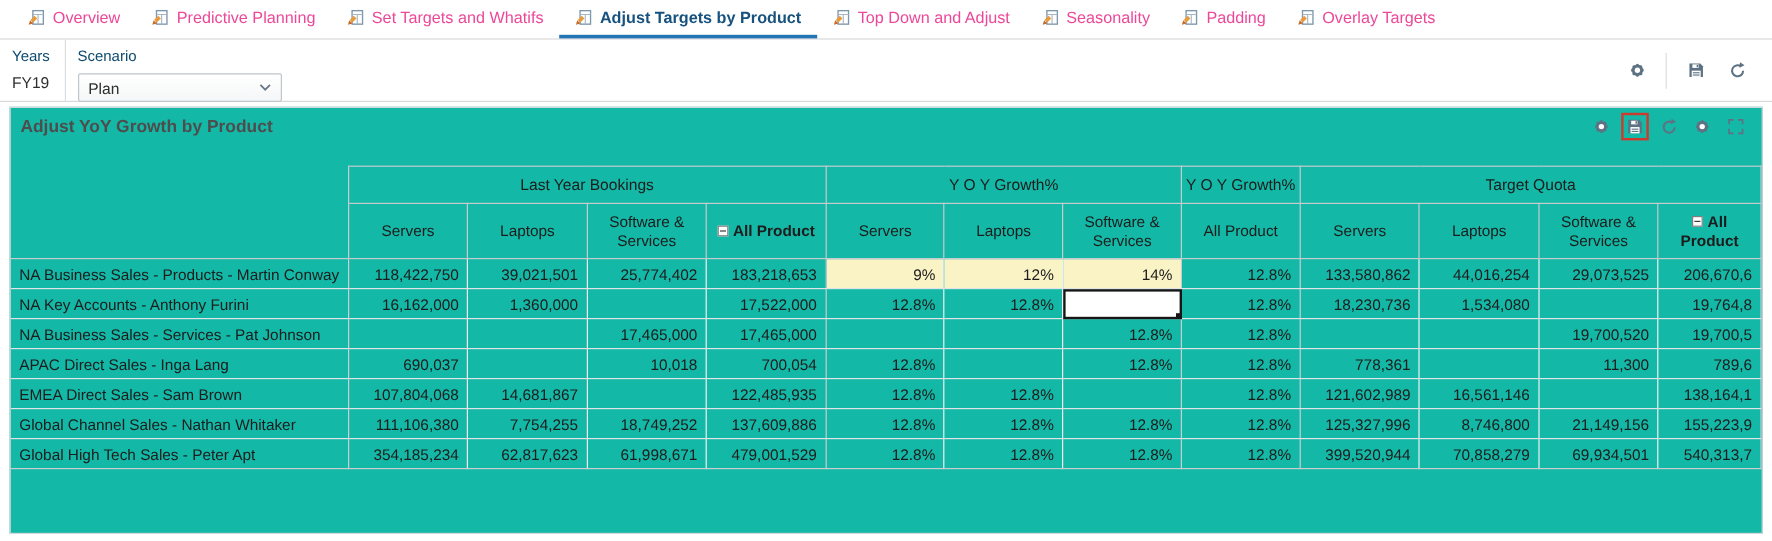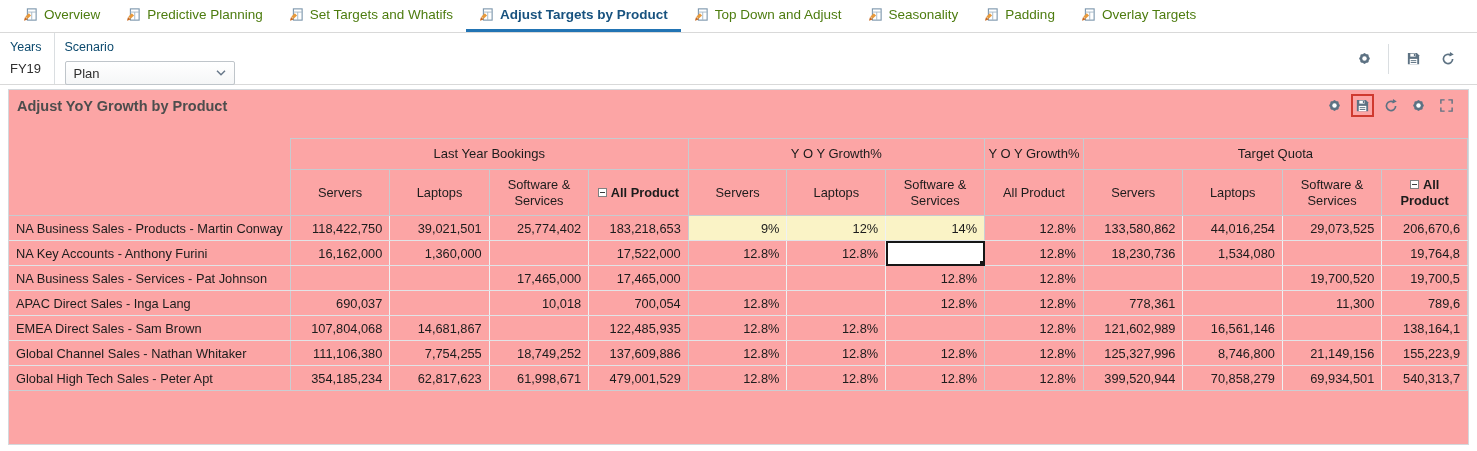--- a/index.html
+++ b/index.html
@@ -1,41 +1,41 @@
 <!DOCTYPE html>
 <html><head>
 <meta charset="utf-8">
 <style>
   *{box-sizing:border-box;margin:0;padding:0}
   html,body{width:1477px;height:451px;overflow:hidden;background:#fff;
     font-family:"Liberation Sans",sans-serif}
 
   
   .tab-bar{display:flex;align-items:stretch;height:33px;border-bottom:1px solid #d9d9d9;padding-left:10px}
-  .tab{display:flex;align-items:center;gap:6px;padding:0 13px;font-size:13.5px;color:#4d7c0f;
+  .tab{display:flex;align-items:center;gap:6px;padding:0 13px;font-size:13.5px;color:#ec4899;
     cursor:pointer;border-bottom:3px solid transparent;white-space:nowrap}
   .tab.active{font-weight:bold;color:#17527f;border-bottom-color:#2274b4}
   .tab-icon{display:flex;align-items:center}
 
   
   .pov-bar{display:flex;align-items:stretch;height:52px;border-bottom:1px solid #d9d9d9}
   .pov-cell{padding:7px 12px 0 10px;border-right:1px solid #dadee1;min-width:54px}
   .pov-cell.noborder{border-right:none}
   .pov-label{font-size:12.5px;color:#0c4a6e;margin-bottom:7px}
   .pov-value{font-size:13px;color:#2f2f2f}
   .pov-select{display:flex;align-items:center;justify-content:space-between;width:170px;height:24px;
     border:1px solid #bfc5ca;border-radius:2px;padding:0 8px;font-size:13px;color:#2f2f2f;
     background:linear-gradient(#ffffff,#f5f6f7);cursor:pointer}
   .pov-actions{margin-left:auto;display:flex;align-items:center;gap:13px;padding-right:18px}
   .sep{width:1px;height:30px;background:#dadee1}
   .icon-btn{display:flex;align-items:center;justify-content:center;width:22px;height:22px;cursor:pointer}
   .save-highlight{outline:2px solid #cf3a2f}
 
   
-  .panel{margin:4px 8px 0 8px;height:356px;border:1px solid #d4d8dc;overflow:hidden;background:#fca5a5}
+  .panel{margin:4px 8px 0 8px;height:356px;border:1px solid #d4d8dc;overflow:hidden;background:#14b8a6}
   .panel-header{display:flex;align-items:center;justify-content:space-between;padding:6px 8px 2px 8px}
   .panel-title{font-size:14.5px;font-weight:bold;color:#4d4d4d}
   .panel-actions{display:flex;align-items:center;gap:9px;padding-right:4px}
   .panel-actions .icon-btn{width:19px;height:19px}
 
   
   table.grid{border-collapse:collapse;table-layout:fixed;margin-top:21px;color:#1c1c1c}
   .grid th{font-weight:normal;font-size:12.8px}
   .grid th.corner{border:none;border-right:1px solid #c6cbd0;border-bottom:1px solid #c6cbd0}
   .grid th.grp{border:1px solid #c6cbd0;text-align:center;height:31px;vertical-align:middle;

